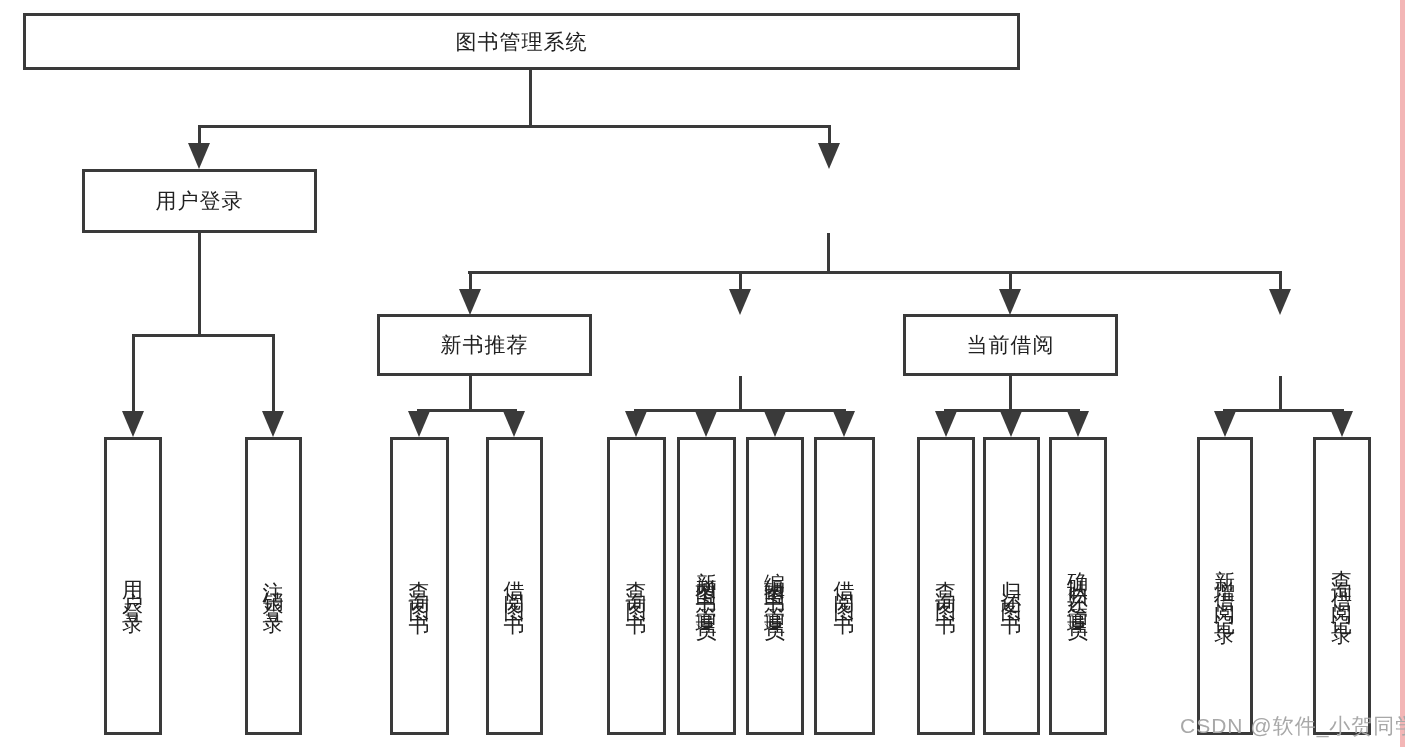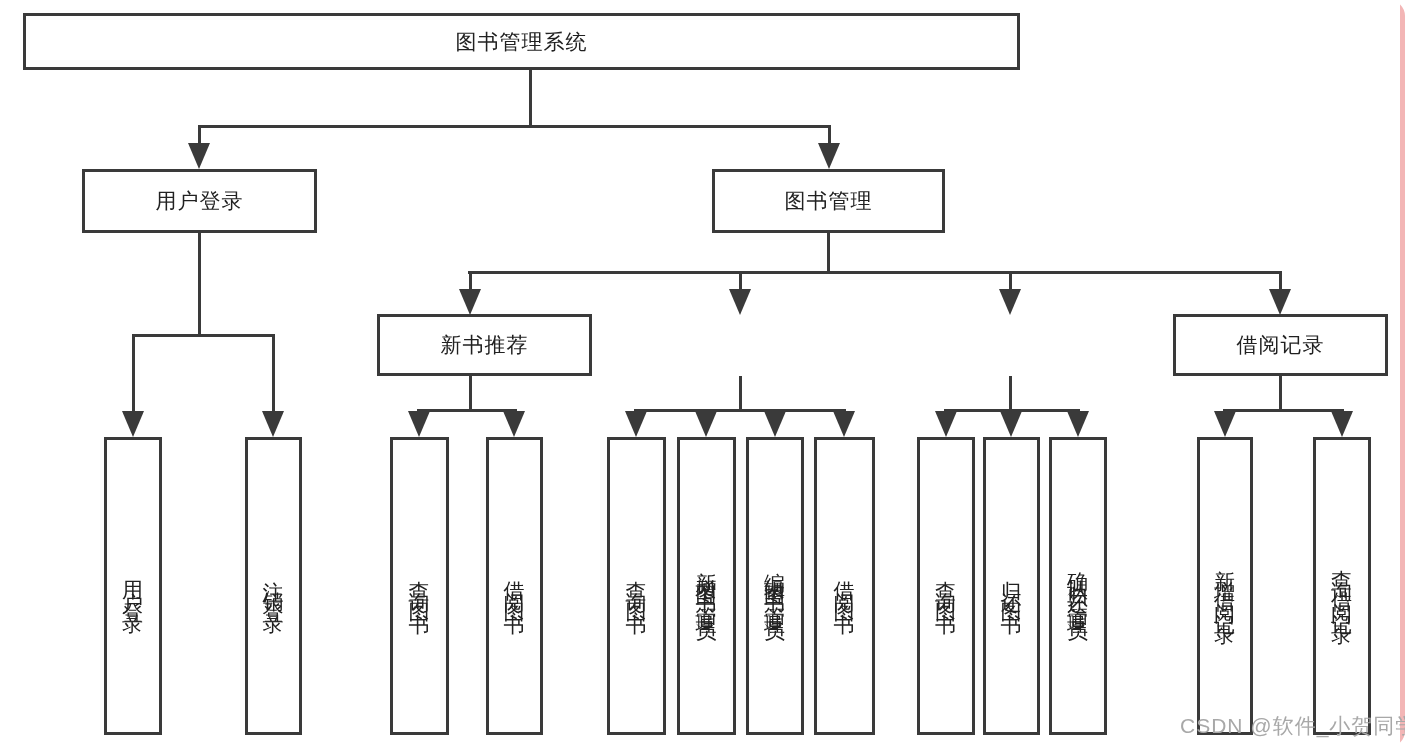--- a/index.html
+++ b/index.html
@@ -1,19 +1,19 @@
 <!DOCTYPE html>
 <html><head>
 <meta charset="utf-8">
 <style>
   * { margin:0; padding:0; box-sizing:border-box; }
   html,body { background:#ffffff; }
   .canvas {
     position:relative; width:1405px; height:747px; background:#ffffff;
-    font-family:"Liberation Sans", sans-serif; overflow:hidden;border-radius:16px;
+    font-family:"Liberation Sans", sans-serif; overflow:hidden;
   }
   .box {
     position:absolute; background:#ffffff; border:3px solid #3a3a3a;
     display:flex; align-items:center; justify-content:center;
     color:#212121;
   }
   .hbox span { font-size:21px; letter-spacing:1px; white-space:nowrap; }
   .vbox span {
     writing-mode:vertical-rl; text-orientation:mixed;
     font-size:21px; letter-spacing:11px; line-height:1;
@@ -44,23 +44,20 @@
   <div class="lv" style="left:529px;top:70px;height:56px"></div>
   <div class="lh" style="left:198px;top:125px;width:633px"></div>
   <div class="lv" style="left:198px;top:128px;height:16px"></div>
   <div class="arrow" style="left:188px;top:143px"></div>
   <div class="lv" style="left:828px;top:128px;height:16px"></div>
   <div class="arrow" style="left:818px;top:143px"></div>
 
   <div class="box hbox" style="left:82px;top:169px;width:235px;height:64px">
     <span>用户登录</span>
   </div>
-  <div class="box hbox" style="left:712px;top:169px;width:233px;height:64px">
-    <span>图书管理</span>
-  </div>
 
   <div class="lv" style="left:198px;top:233px;height:104px"></div>
   <div class="lh" style="left:132px;top:334px;width:143px"></div>
   <div class="lv" style="left:132px;top:336px;height:76px"></div>
   <div class="arrow" style="left:122px;top:411px"></div>
   <div class="lv" style="left:272px;top:336px;height:76px"></div>
   <div class="arrow" style="left:262px;top:411px"></div>
 
   <div class="lv" style="left:827px;top:233px;height:41px"></div>
   <div class="lh" style="left:468px;top:271px;width:814px"></div>
@@ -69,22 +66,22 @@
   <div class="lv" style="left:739px;top:274px;height:16px"></div>
   <div class="arrow" style="left:729px;top:289px"></div>
   <div class="lv" style="left:1009px;top:274px;height:16px"></div>
   <div class="arrow" style="left:999px;top:289px"></div>
   <div class="lv" style="left:1279px;top:274px;height:16px"></div>
   <div class="arrow" style="left:1269px;top:289px"></div>
 
   <div class="box hbox" style="left:377px;top:314px;width:215px;height:62px">
     <span>新书推荐</span>
   </div>
-  <div class="box hbox" style="left:1173px;top:314px;width:215px;height:62px">
-    <span>借阅记录</span>
+  <div class="box hbox" style="left:903px;top:314px;width:215px;height:62px">
+    <span>当前借阅</span>
   </div>
 
   <div class="lv" style="left:469px;top:376px;height:36px"></div>
   <div class="lh" style="left:417px;top:409px;width:100px"></div>
   <div class="arrow" style="left:408px;top:411px"></div>
   <div class="arrow" style="left:503px;top:411px"></div>
 
   <div class="lv" style="left:739px;top:376px;height:36px"></div>
   <div class="lh" style="left:634px;top:409px;width:212px"></div>
   <div class="arrow" style="left:625px;top:411px"></div>

